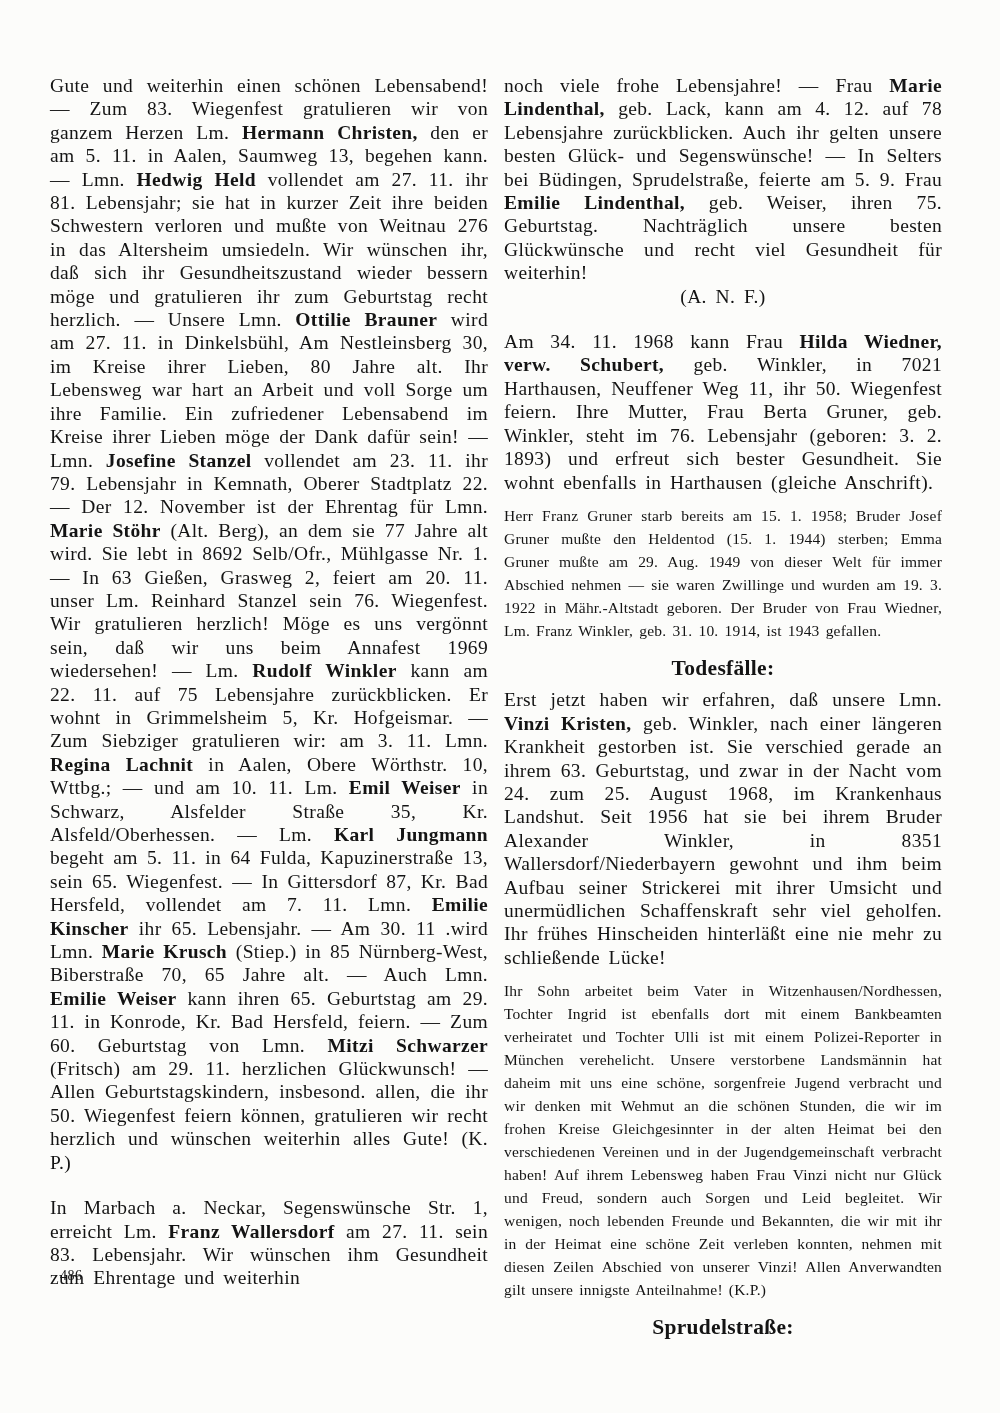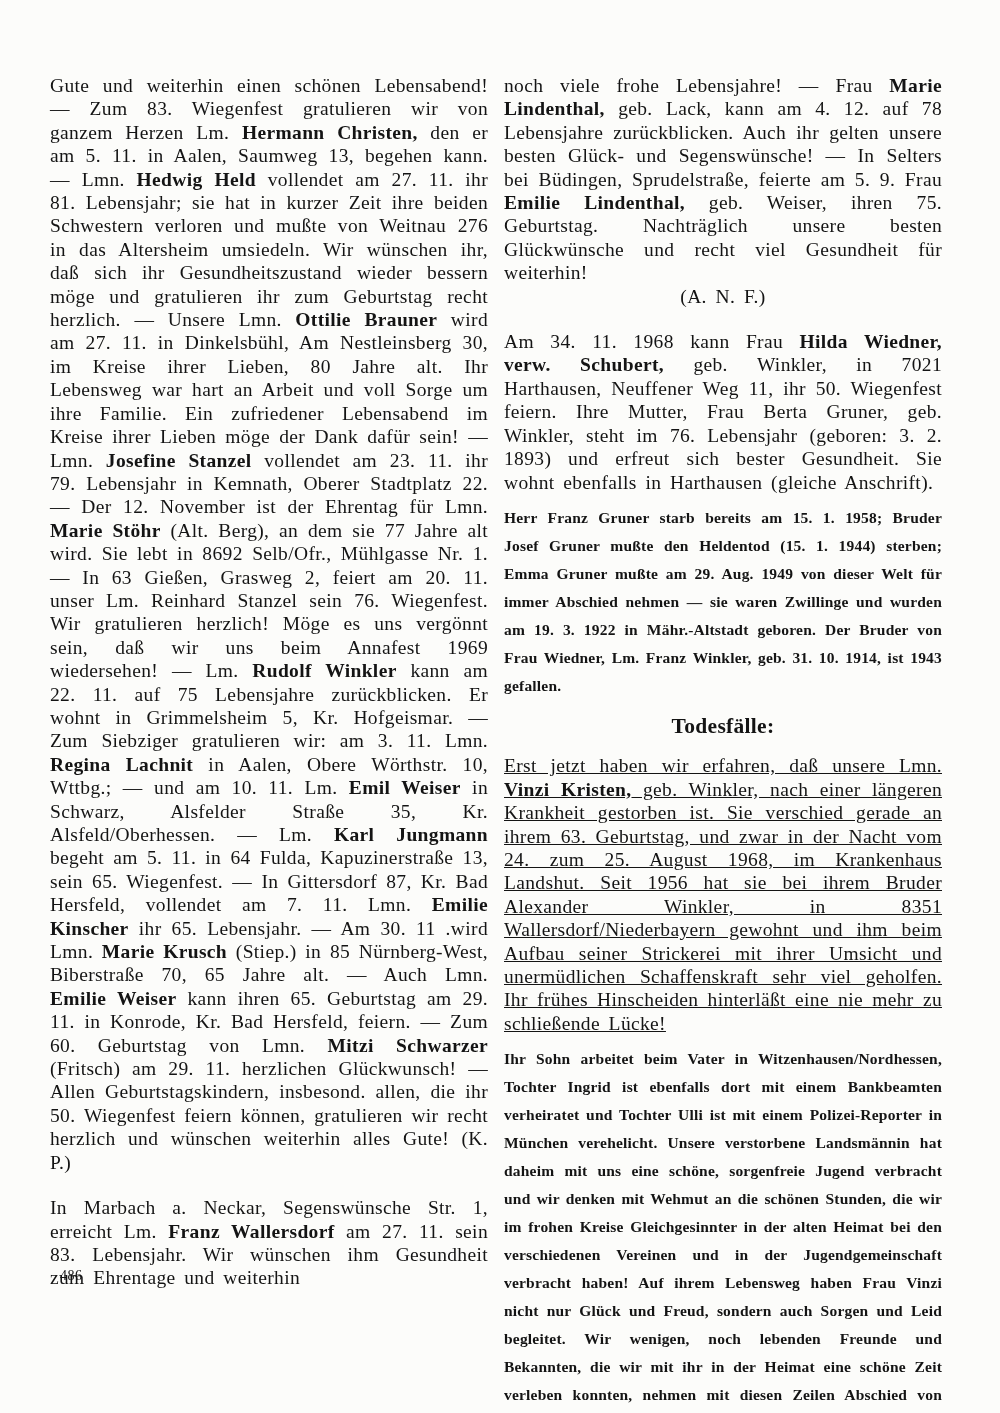--- a/index.html
+++ b/index.html
@@ -34,33 +34,32 @@
   }
   .para:first-child { margin-top: 0; }
 
   .para.attribution {
     margin-top: 0;
     text-align: center;
   }
   .para.small {
     margin-top: 10px;
     font-size: 15.5px;
-    line-height: 28px;
+    line-height: 23px;
     letter-spacing: 0.2px;
     word-spacing: 2px;
-    font-weight: bold;
   }
   .para.heading {
     margin-top: 15px;
     font-size: 21.5px;
     font-weight: 700;
     text-align: center;
     letter-spacing: 0.3px;
   }
-  .para.heading + .para { margin-top: 16px; text-decoration: underline; }
+  .para.heading + .para { margin-top: 8px; }
 
   .para b { font-weight: 700; }
 
   .page-number {
     position: absolute;
     left: 60px;
     top: 1268px;
     font-size: 14px;
     letter-spacing: 0.5px;
   }

